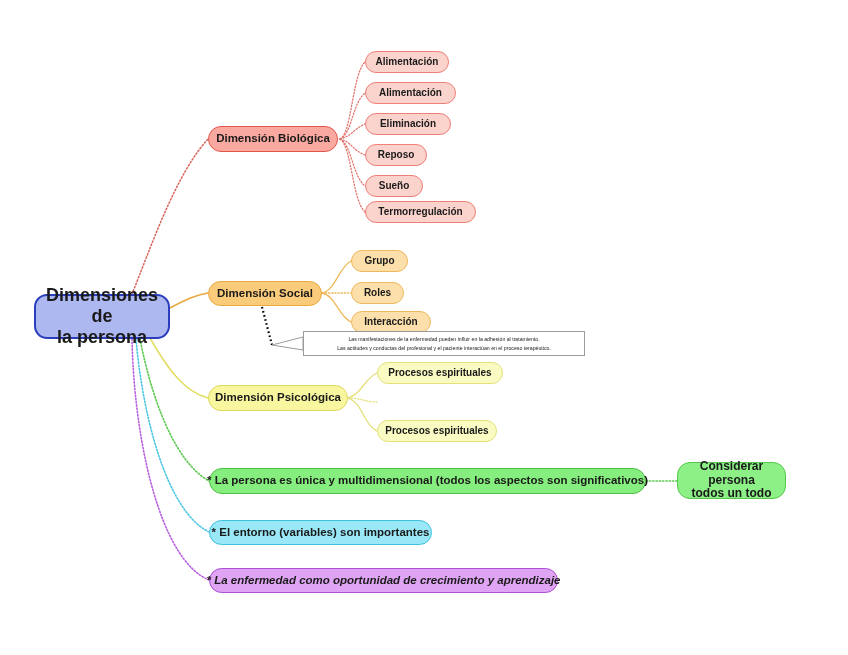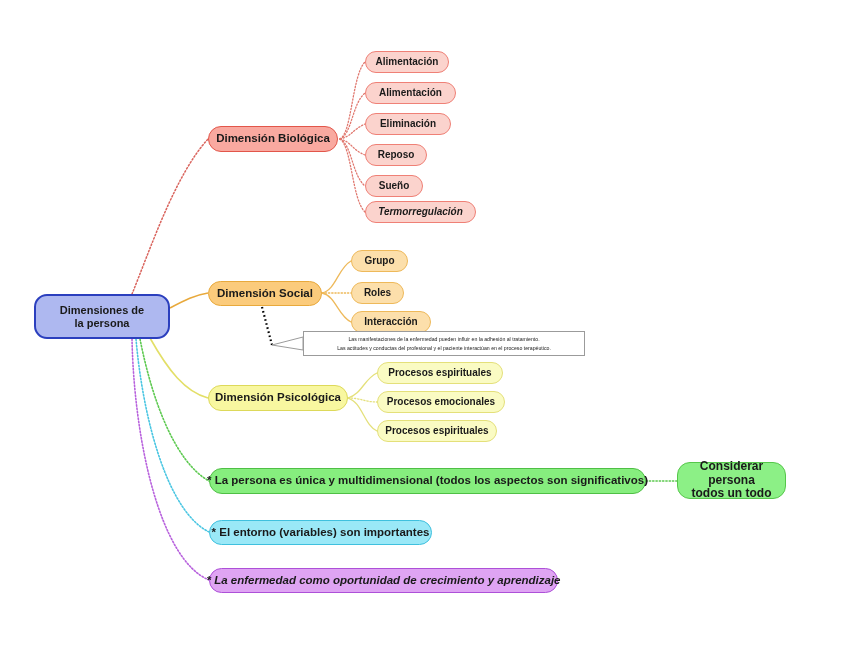--- a/index.html
+++ b/index.html
@@ -43,21 +43,21 @@
   .node.wrap { white-space: normal; }
 
   
   .n-root {
     left: 34px; top: 294px;
     width: 136px; height: 45px;
     background: #aeb8f0;
     border-color: #2b3fbe;
     border-width: 2px;
     border-radius: 13px;
-    font-size: 11px;
+    font-size: 18px;
   }
 
   
   .n-bio {
     left: 208px; top: 126px;
     width: 130px; height: 26px;
     background: #f9a9a0;
     border-color: #e2564a;
     border-radius: 13px;
     font-size: 11.5px;
@@ -67,21 +67,21 @@
     border-color: #ef8076;
     border-radius: 11px;
     height: 22px;
     font-size: 10px;
   }
   .c-resp  { left: 365px; top: 51px;  width: 84px; }
   .c-alim  { left: 365px; top: 82px;  width: 91px; }
   .c-elim  { left: 365px; top: 113px; width: 86px; }
   .c-repo  { left: 365px; top: 144px; width: 62px; }
   .c-suen  { left: 365px; top: 175px; width: 58px; }
-  .c-term  { left: 365px; top: 201px; width: 111px; font-style: italic; }
+  .c-term  { left: 365px; top: 201px; width: 111px; }
 
   
   .n-soc {
     left: 208px; top: 281px;
     width: 114px; height: 25px;
     background: #fbcb7c;
     border-color: #e8a93c;
     border-radius: 12.5px;
     font-size: 11.5px;
   }
@@ -242,21 +242,20 @@
   <div class="node n-soc-child c-roles">Roles</div>
   <div class="node n-soc-child c-inter">Interacción</div>
 
   <div class="note">
     <div class="note-line">Las manifestaciones de la enfermedad pueden influir en la adhesión al tratamiento.</div>
     <div class="note-line">Las actitudes y conductas del profesional y el paciente interactúan en el proceso terapéutico.</div>
   </div>
 
   <div class="node n-psi">Dimensión Psicológica</div>
   <div class="node n-psi-child c-intel">Procesos espirituales</div>
-  <div class="node n-psi-child c-emoc">Procesos emocionales</div>
   <div class="node n-psi-child c-espi">Procesos espirituales</div>
 
   <div class="node n-green">* La persona es única y multidimensional  (todos los aspectos son significativos)</div>
   <div class="node n-green-child">
     <div>
       <div>Considerar persona</div>
       <div>todos un todo</div>
     </div>
   </div>
   <div class="node n-cyan">* El entorno (variables) son importantes</div>

